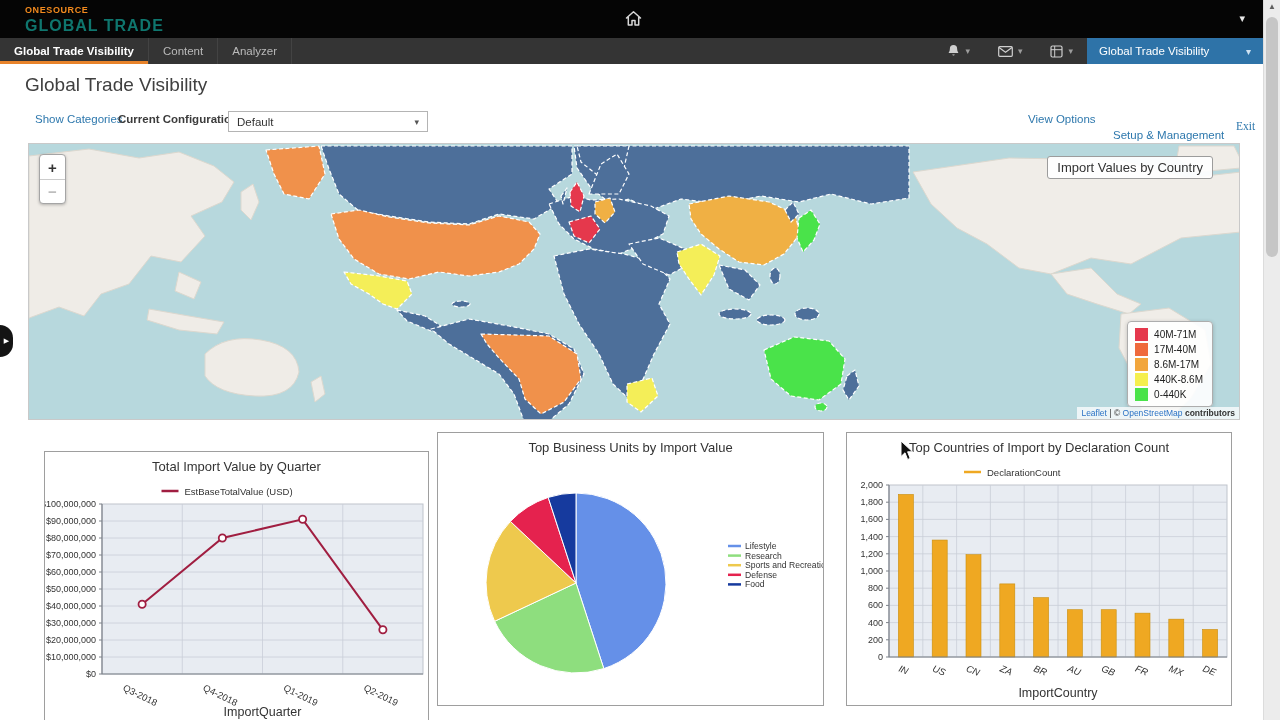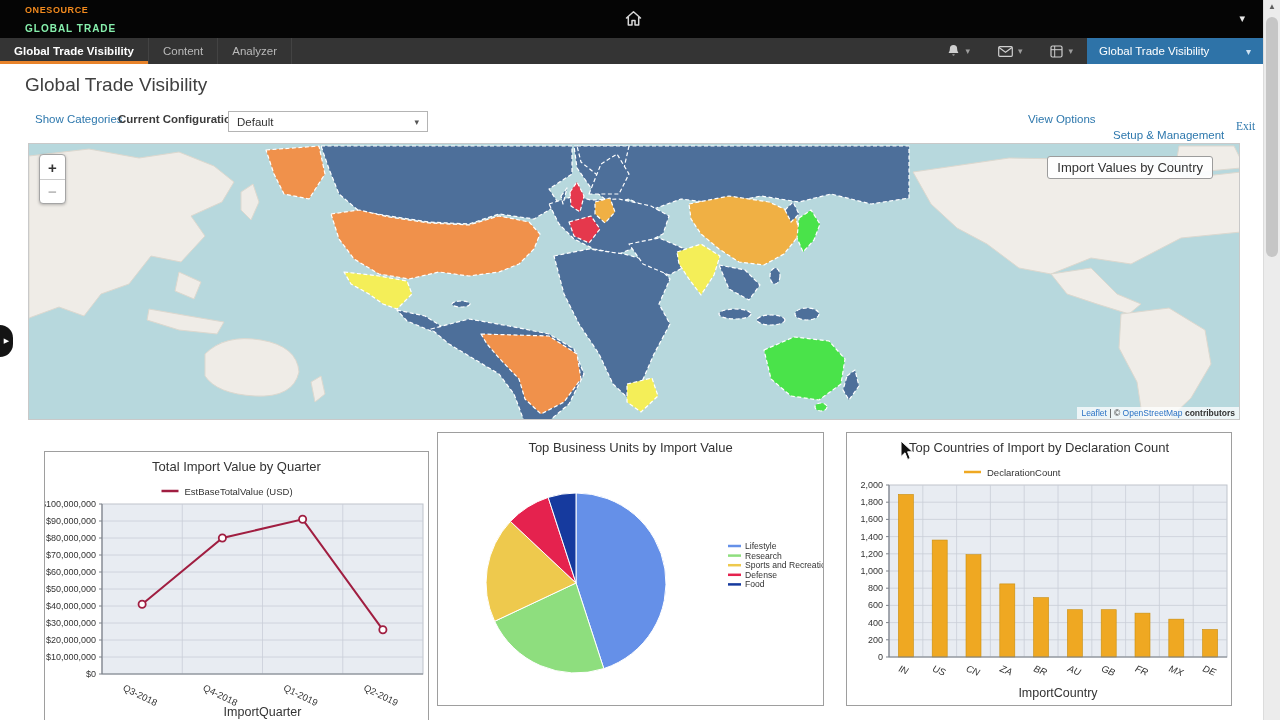--- a/index.html
+++ b/index.html
@@ -4,21 +4,21 @@
 <style>
   * { margin:0; padding:0; box-sizing:border-box; }
   html,body { width:1280px; height:720px; overflow:hidden; }
   body { font-family:"Liberation Sans", sans-serif; background:#fff; display:flex; }
   #main { position:relative; width:1263px; height:720px; background:#fff; overflow:hidden; }
 
   
   .topbar { position:absolute; left:0; top:0; width:100%; height:38px; background:#050505; display:flex; align-items:center; }
   .brand { position:absolute; left:25px; top:5px; }
   .brand-l1 { color:#f28a1e; font-size:9px; font-weight:bold; letter-spacing:.6px; }
-  .brand-l2 { color:#86efac; font-size:10px; font-weight:bold; letter-spacing:1px; margin-top:8px; }
+  .brand-l2 { color:#0f766e; font-size:16px; font-weight:bold; letter-spacing:1px; margin-top:2px; }
   .home-ic { position:absolute; left:624px; top:9px; cursor:pointer; }
   .topbar-caret { position:absolute; right:18px; top:12px; color:#e8e8e8; font-size:11px; cursor:pointer; }
 
   
   .navbar { position:absolute; left:0; top:38px; width:100%; height:26px; background:#343434; display:flex; align-items:stretch; }
   .tab { position:relative; padding:0 14px; display:flex; align-items:center; font-size:11.5px; color:#b9b9b9; cursor:pointer; border-right:1px solid #434343; }
   .tab.active { color:#fff; font-weight:bold; }
   .tab.active::after { content:""; position:absolute; left:0; right:0; bottom:0; height:3px; background:#e8832a; }
   .nav-right { margin-left:auto; display:flex; align-items:center; }
   .nav-icbtn { display:flex; align-items:center; gap:5px; padding:0 14px; cursor:pointer; color:#cfcfcf; }
@@ -187,20 +187,42 @@
         <path d="M735,206 L765,193 L800,197 L816,215 L812,240 L790,256 L762,252 L742,235 Z" fill="#4ae34a"></path>
         <ellipse cx="792" cy="263" rx="6" ry="4" fill="#4ae34a"></ellipse>
         <path d="M818,232 L826,226 L830,242 L820,256 L814,246 Z" fill="#4d6f9a"></path>
       </g>
     </svg>
     <div class="zoomctl">
       <div class="zbtn">+</div>
       <div class="zbtn">−</div>
     </div>
     <div class="map-label">Import Values by Country</div>
+    <div class="map-legend">
+      <div class="leg-row">
+          <span class="leg-sw" style="background: rgb(229, 56, 76);"></span>
+          <span class="leg-tx">40M-71M</span>
+        </div>
+      <div class="leg-row">
+          <span class="leg-sw" style="background: rgb(239, 106, 60);"></span>
+          <span class="leg-tx">17M-40M</span>
+        </div>
+      <div class="leg-row">
+          <span class="leg-sw" style="background: rgb(242, 166, 60);"></span>
+          <span class="leg-tx">8.6M-17M</span>
+        </div>
+      <div class="leg-row">
+          <span class="leg-sw" style="background: rgb(245, 239, 78);"></span>
+          <span class="leg-tx">440K-8.6M</span>
+        </div>
+      <div class="leg-row">
+          <span class="leg-sw" style="background: rgb(74, 227, 74);"></span>
+          <span class="leg-tx">0-440K</span>
+        </div>
+    </div>
     <div class="attrib">
       <a>Leaflet</a>
       <span>|</span>
       <span>©</span>
       <a>OpenStreetMap</a>
       <b>contributors</b>
     </div>
   </div>
 
   <div class="flyout">

